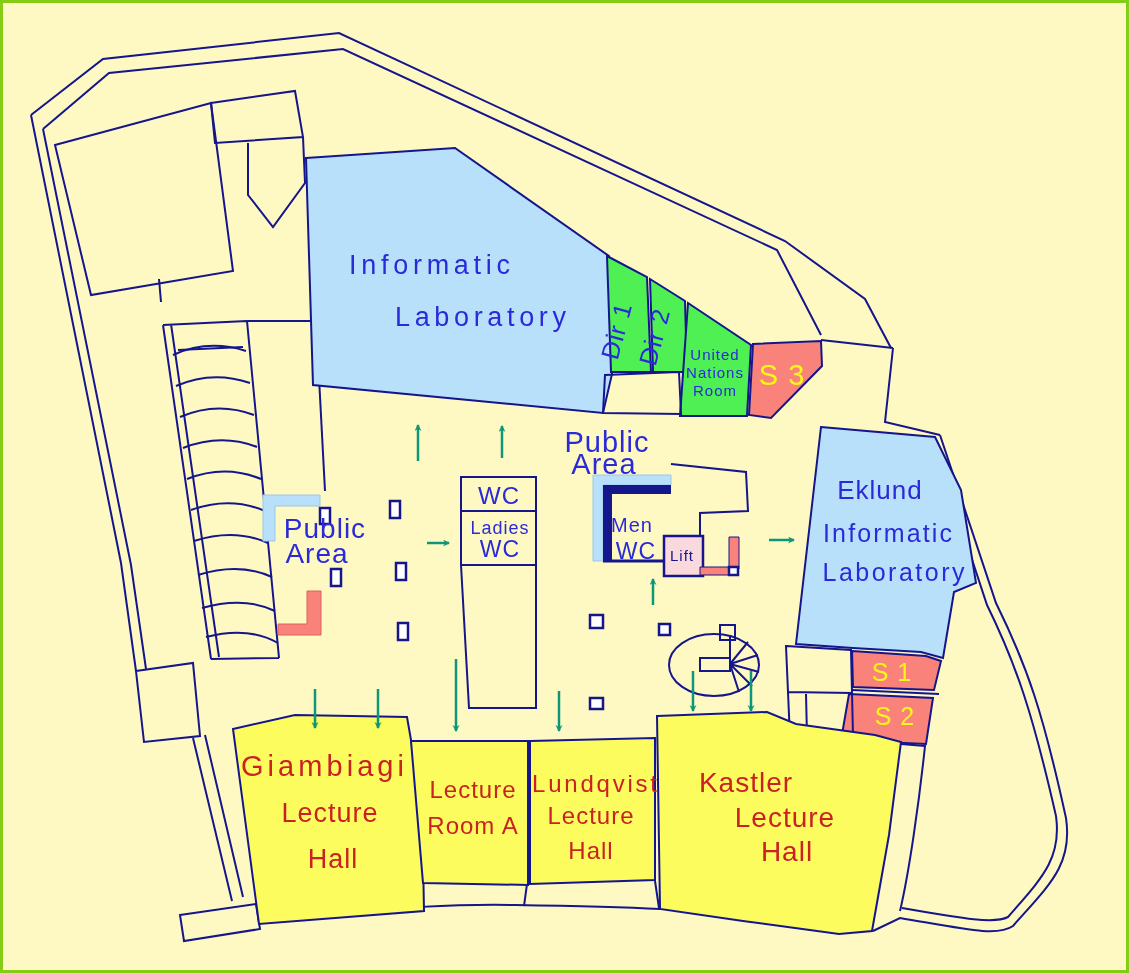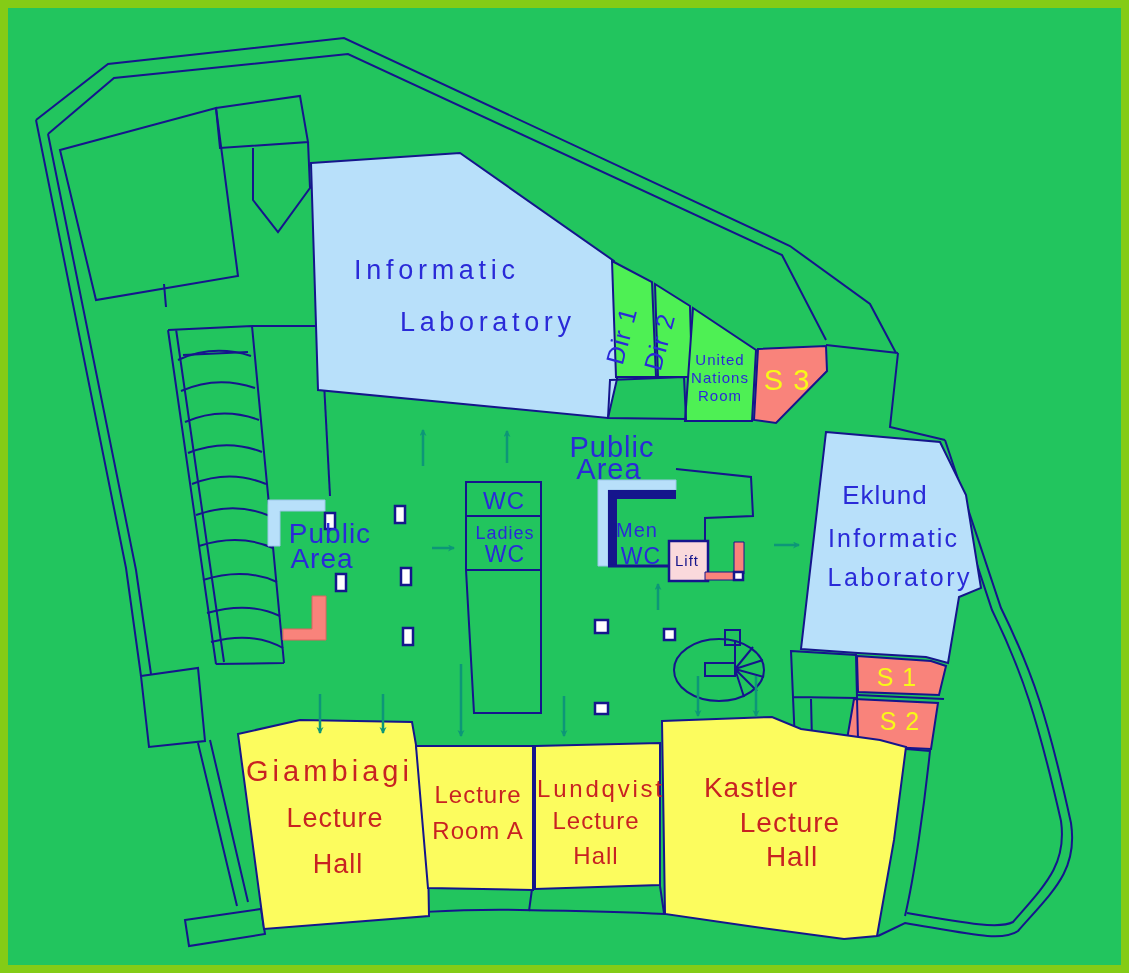--- a/index.html
+++ b/index.html
@@ -1,17 +1,17 @@
 <!DOCTYPE html>
 <html><head>
 <meta charset="utf-8">
 <style>
   html,body{margin:0;padding:0;background:#fff;}
-  .page{position:relative;width:1129px;height:973px;background:#22c55e;
-        border:8px solid #84cc16;box-sizing:border-box;overflow:hidden;}
+  .page{position:relative;width:1129px;height:973px;background:#fef9c3;
+        border:3px solid #84cc16;box-sizing:border-box;overflow:hidden;}
   svg{position:absolute;left:0;top:0;}
   .w{fill:none;stroke:#15158C;stroke-width:2;}
   .w3{fill:none;stroke:#15158C;stroke-width:3;}
   .room{stroke:#15158C;stroke-width:2;}
   .col{fill:#ffffff;stroke:#15158C;stroke-width:2.5;}
   .t{font-family:"Liberation Sans",sans-serif;letter-spacing:1px;}
   .ar{stroke:#0D9678;stroke-width:2.5;fill:none;}
 </style>
 </head>
 <body>

